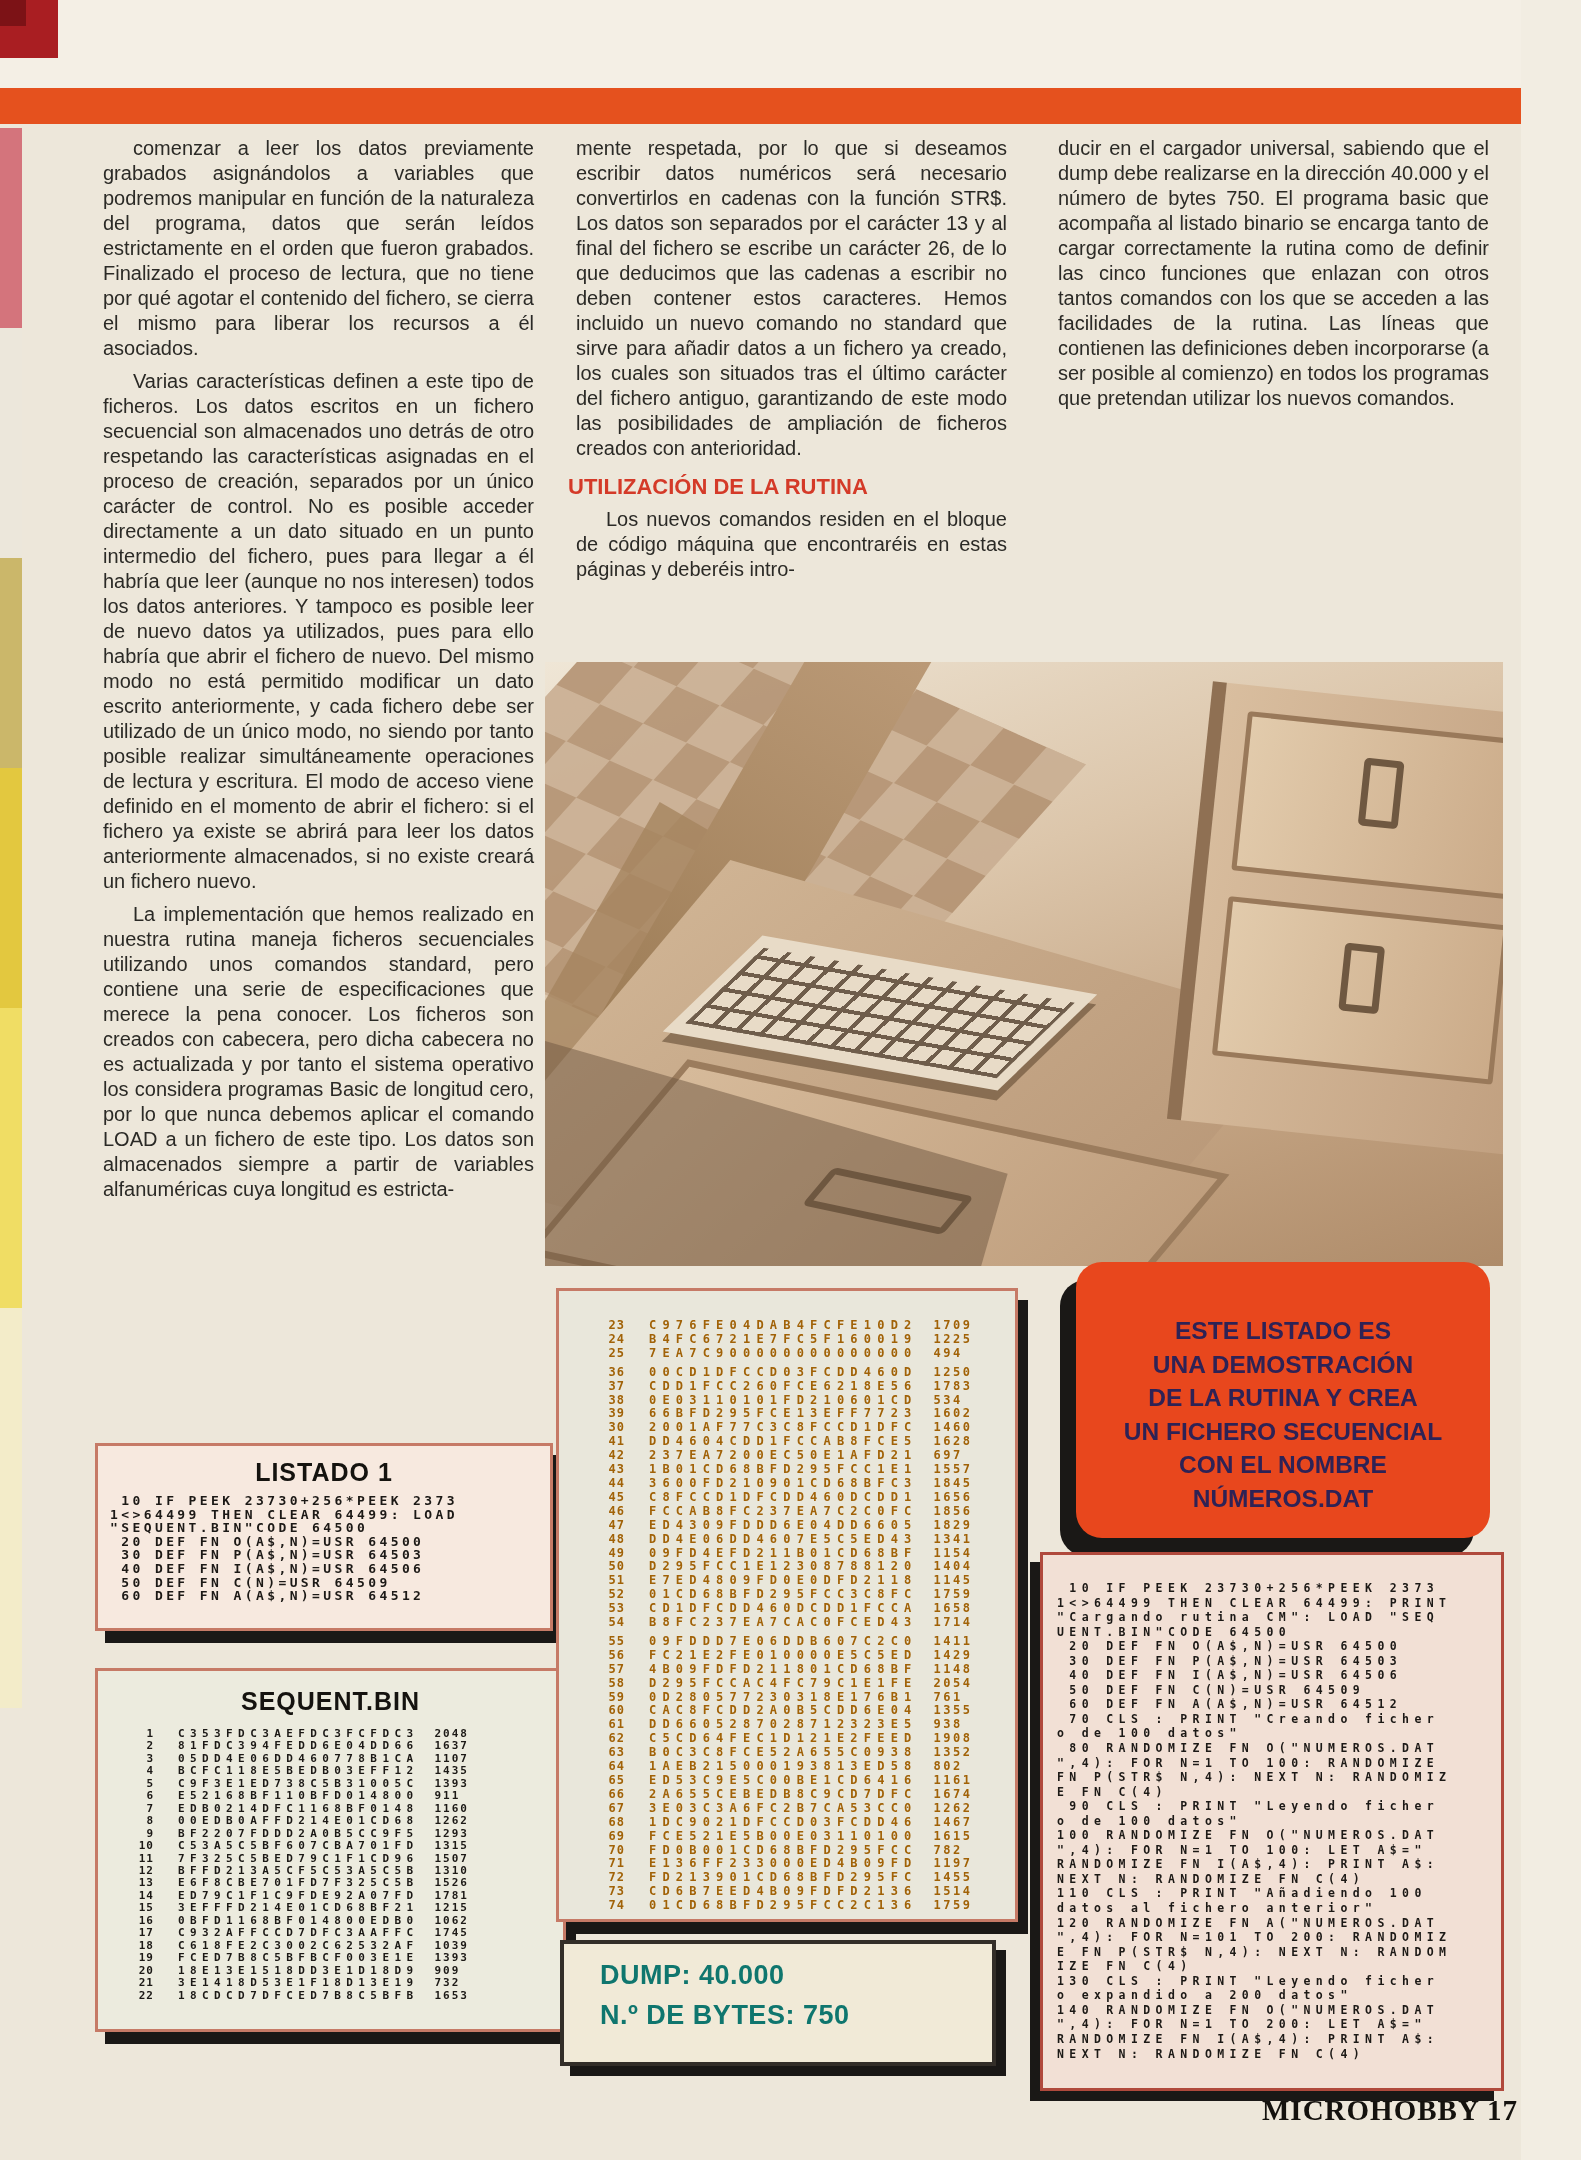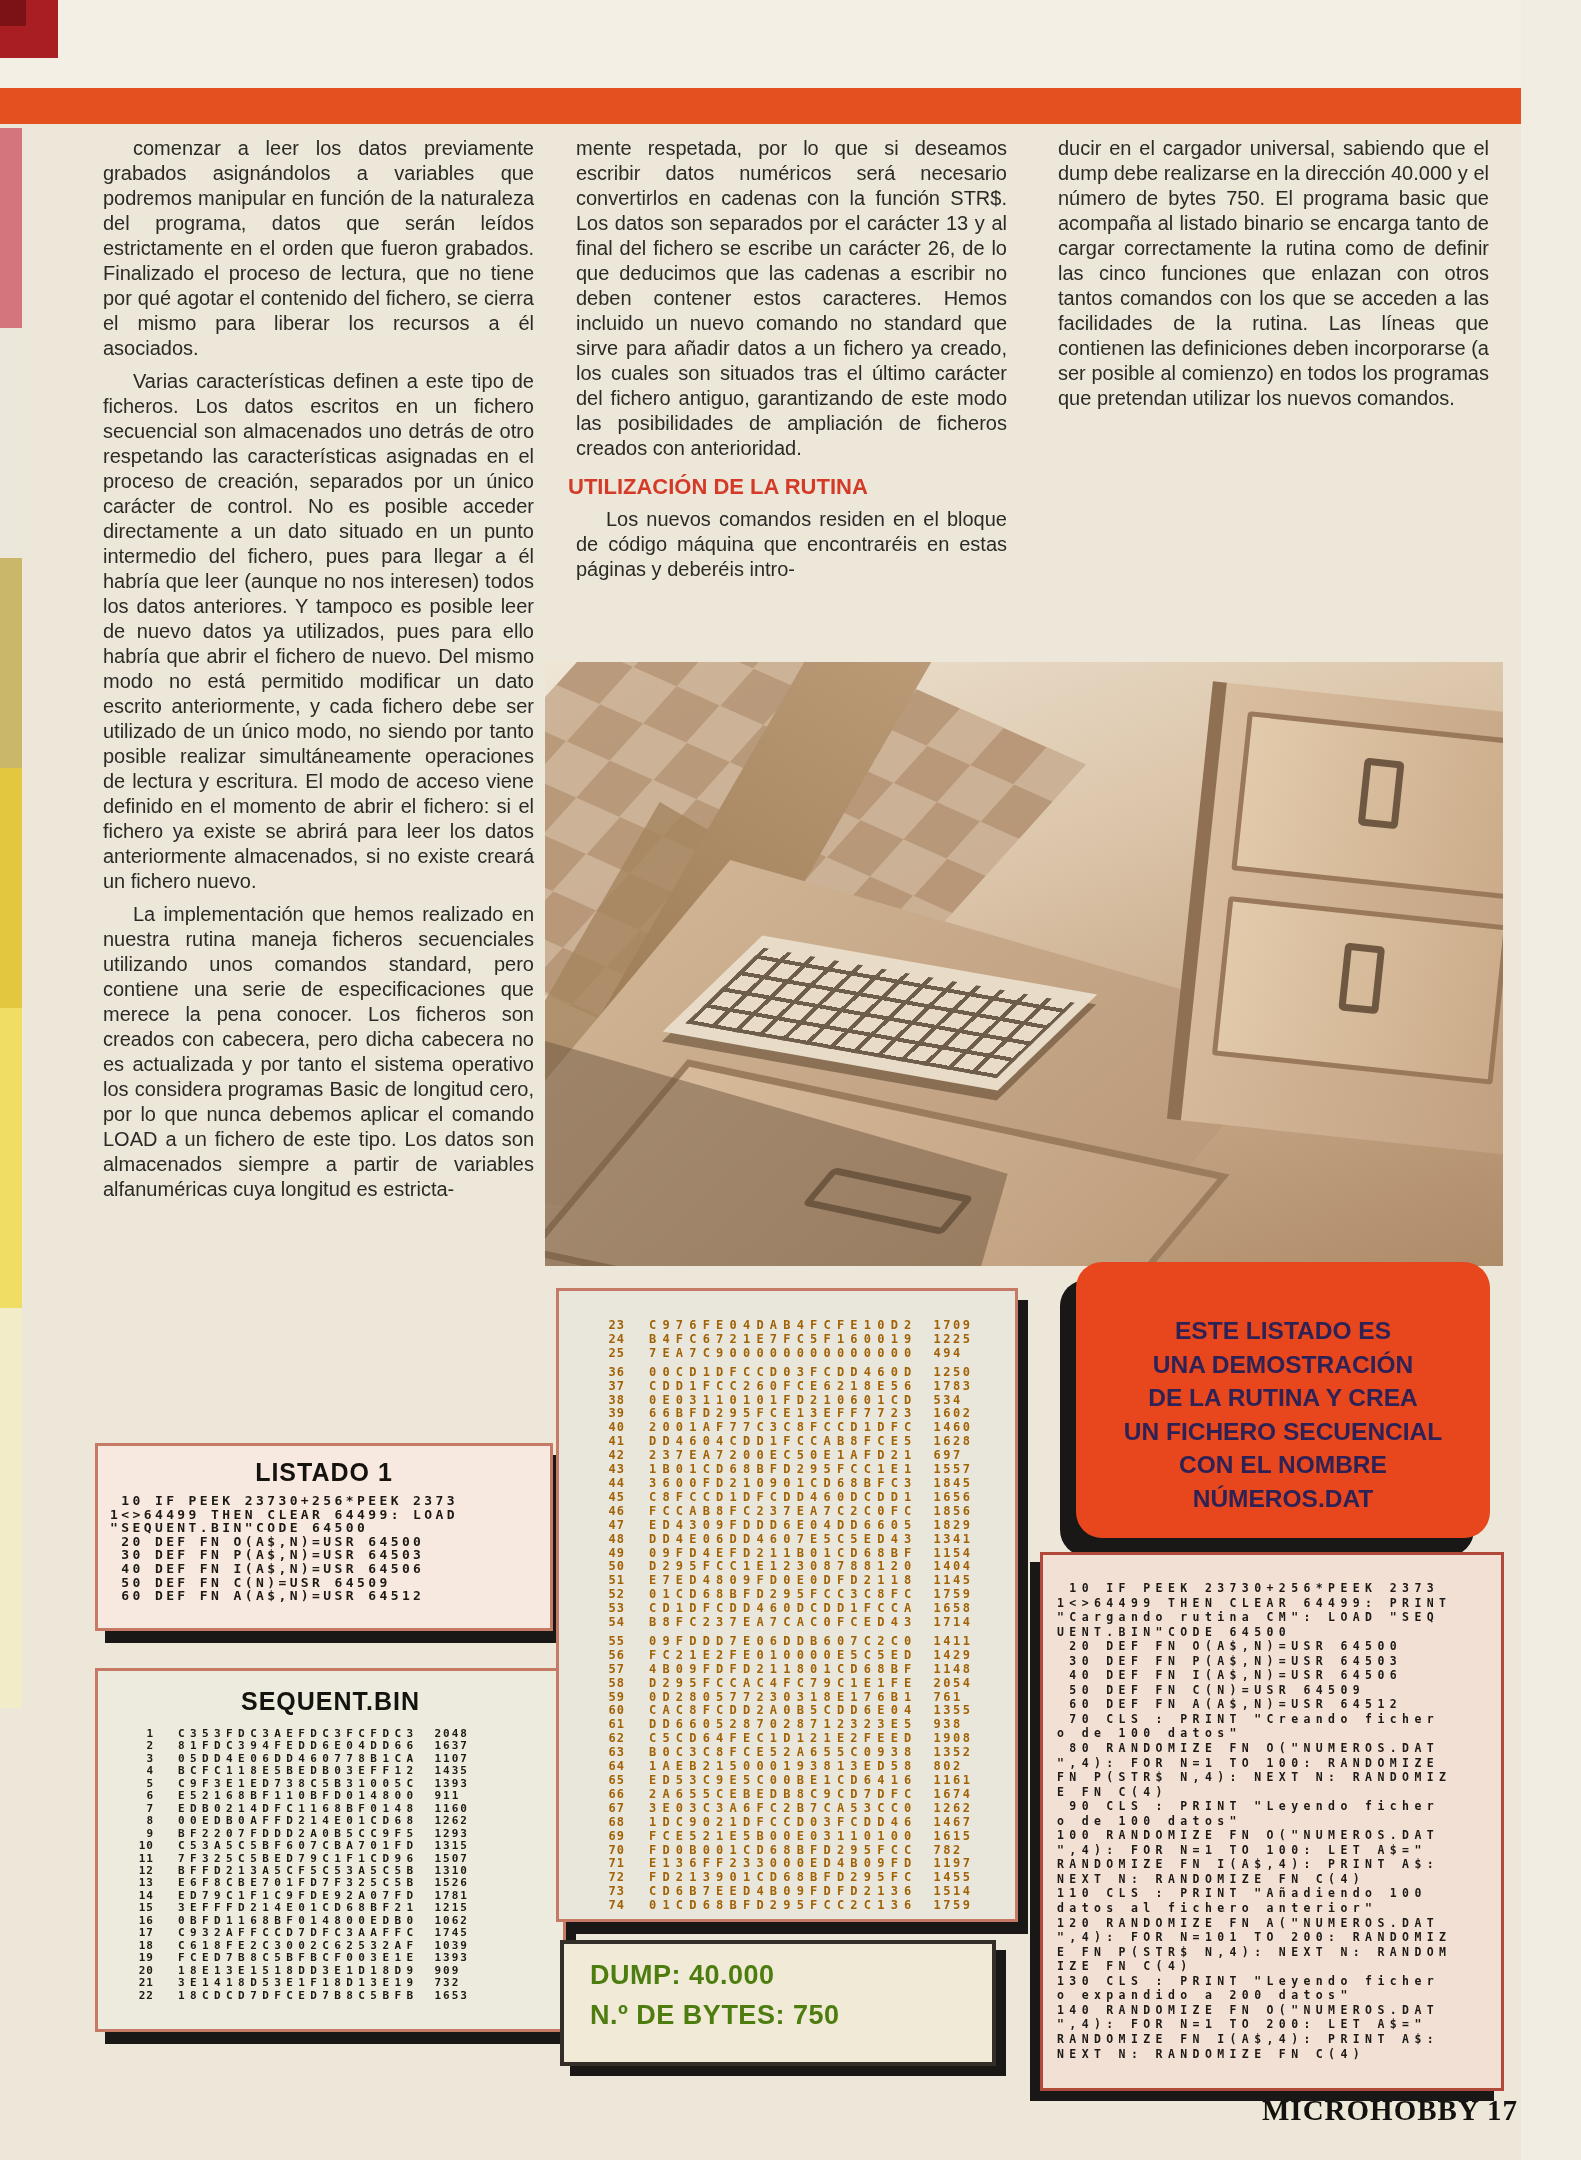--- a/index.html
+++ b/index.html
@@ -78,21 +78,21 @@
   .mrows{padding:28px 0 0 30px;}
   .mrow{display:flex;font-family:"DejaVu Sans Mono",monospace;font-weight:bold;color:#a16207;
         font-size:12px;line-height:13.9px;letter-spacing:6.2px;}
   .mrow .n{width:36px;text-align:right;letter-spacing:1px;}
   .mrow .h{margin-left:24px;}
   .mrow .s{margin-left:16px;letter-spacing:2.5px;}
   .mrow:nth-child(4){margin-top:5px;}
   .mrow:nth-child(23){margin-top:5px;}
   .dumpbox{left:560px;top:1940px;width:428px;height:118px;background:#F1EAD7;
            border:4px solid #332E28;box-shadow:10px 10px 0 #1A1816;}
-  .dumpbox .dl{font-weight:bold;font-size:27px;color:#4d7c0f;padding-left:26px;letter-spacing:.5px;}
+  .dumpbox .dl{font-weight:bold;font-size:27px;color:#0f766e;padding-left:36px;letter-spacing:.5px;}
   .dumpbox .dl1{margin-top:16px;}
   .dumpbox .dl2{margin-top:9px;}
   .promo{left:1076px;top:1262px;width:414px;height:276px;background:#E8471D;border-radius:26px;
          box-shadow:-16px 18px 0 #1A1816;z-index:5;position:absolute;}
   .promo .pl{color:#2E2255;font-weight:bold;text-align:center;font-size:24.5px;line-height:33.5px;}
   .promo .plwrap{padding-top:52px;}
   .listing2{left:1040px;top:1552px;width:458px;height:533px;background:#F2E0D5;
             border:3px solid #B0493C;box-shadow:-10px 10px 0 #1A1816;}
   .listing2 .code{font-size:11.5px;line-height:14.55px;letter-spacing:5.4px;padding:26px 0 0 14px;}
   .footer{position:absolute;left:1262px;top:2094px;font-family:"Liberation Serif",serif;
@@ -315,21 +315,21 @@
         <span class="n">38</span>
         <span class="h">0E03110101FD210601CD</span>
         <span class="s">534</span>
       </div>
         <div class="mrow">
         <span class="n">39</span>
         <span class="h">66BFD295FCE13EFF7723</span>
         <span class="s">1602</span>
       </div>
         <div class="mrow">
-        <span class="n">40</span>
+        <span class="n">30</span>
         <span class="h">2001AF77C3C8FCCD1DFC</span>
         <span class="s">1460</span>
       </div>
         <div class="mrow">
         <span class="n">41</span>
         <span class="h">DD4604CDD1FCCAB8FCE5</span>
         <span class="s">1628</span>
       </div>
         <div class="mrow">
         <span class="n">42</span>

